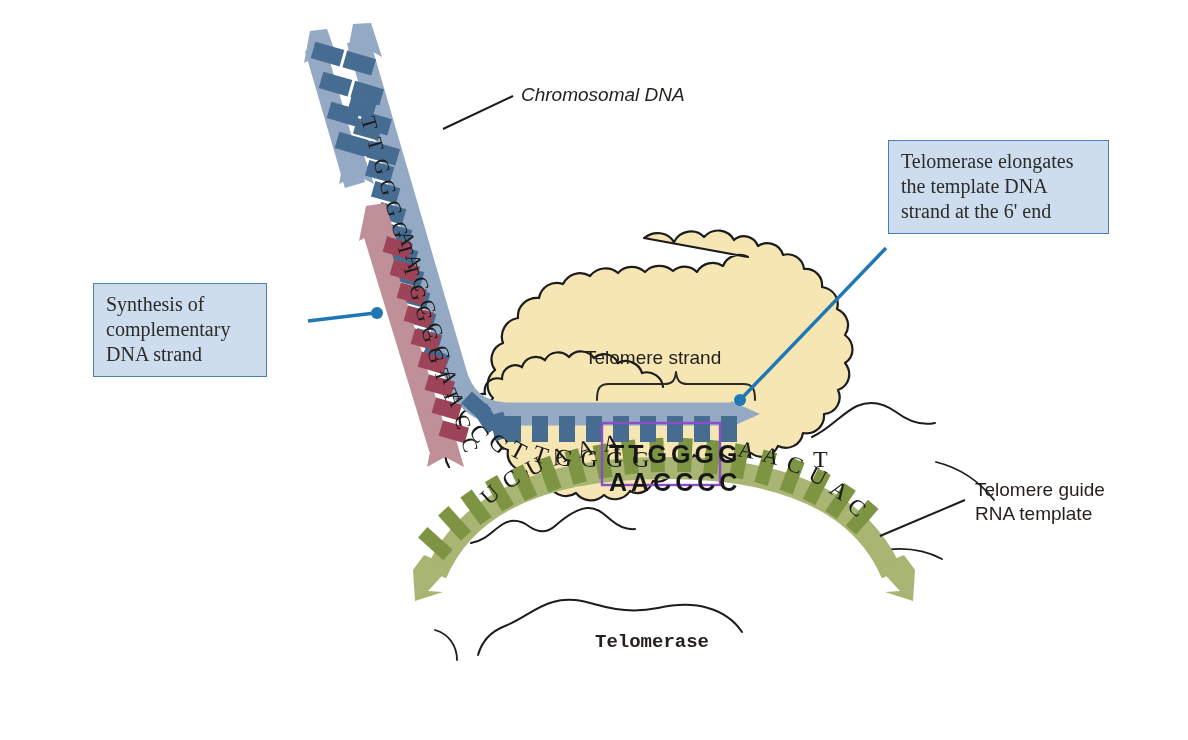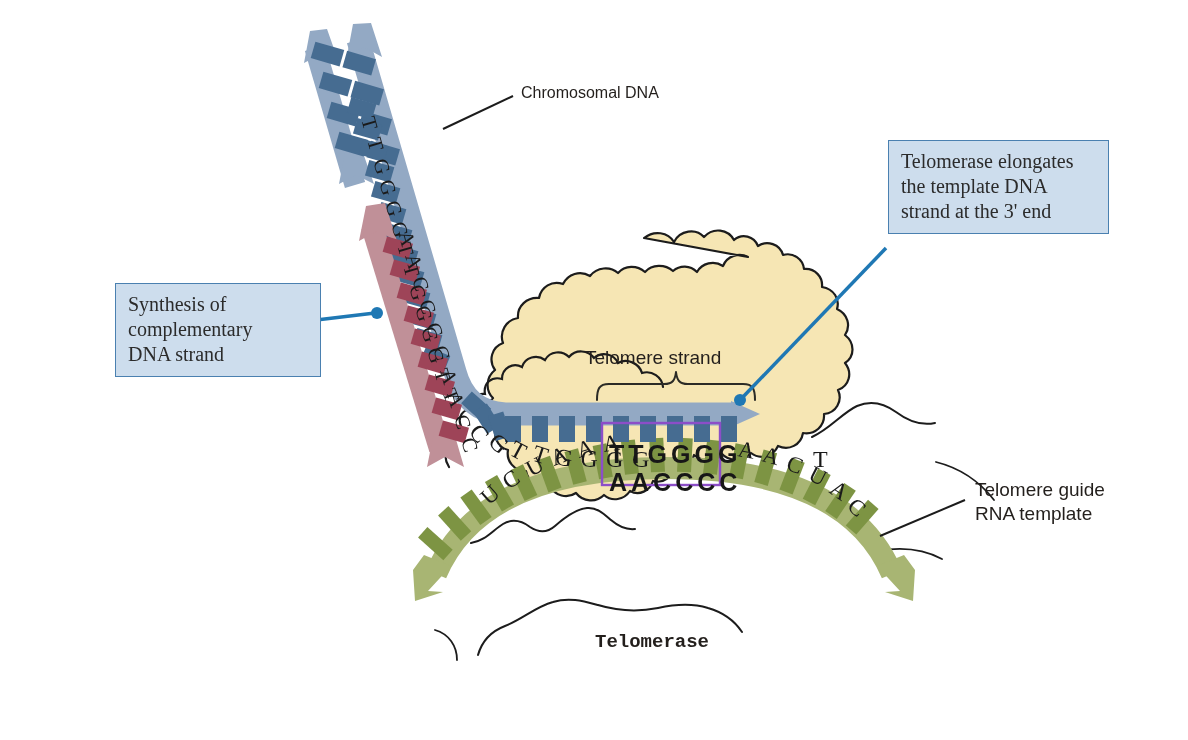--- a/index.html
+++ b/index.html
@@ -30,39 +30,40 @@
     background: #cddded;
     border: 1px solid #4a80b0;
     font-family: "Liberation Serif", serif;
     color: #2b2b2b;
     font-size: 20px;
     line-height: 25px;
     padding: 8px 12px 9px 12px;
     white-space: pre-line;
   }
   #callout-left {
-    left: 115px;
+    left: 93px;
     top: 283px;
-    width: 206px;
+    width: 174px;
   }
   #callout-right {
     left: 888px;
     top: 140px;
     width: 221px;
   }
   .plain-label {
     position: absolute;
     font-family: "Liberation Sans", sans-serif;
     color: #231f1c;
     white-space: pre-line;
   }
   #label-chromosomal {
     left: 521px;
     top: 84px;
-    font-size: 16px;
+    font-size: 19px;
+    font-style: italic;
   }
   #label-telomere-repeat {
     left: 585px;
     top: 347px;
     font-size: 19px;
   }
   #label-internal-guide {
     left: 975px;
     top: 478px;
     font-size: 19px;
@@ -368,15 +369,15 @@
 RNA template</div>
 
   <div class="plain-label" id="label-telomerase">Telomerase</div>
 
   <div class="callout" id="callout-left">Synthesis of
 complementary
 DNA strand</div>
 
   <div class="callout" id="callout-right">Telomerase elongates
 the template DNA
-strand at the 3' end</div>
+strand at the 6' end</div>
 
 </div>
 
 </body></html>

